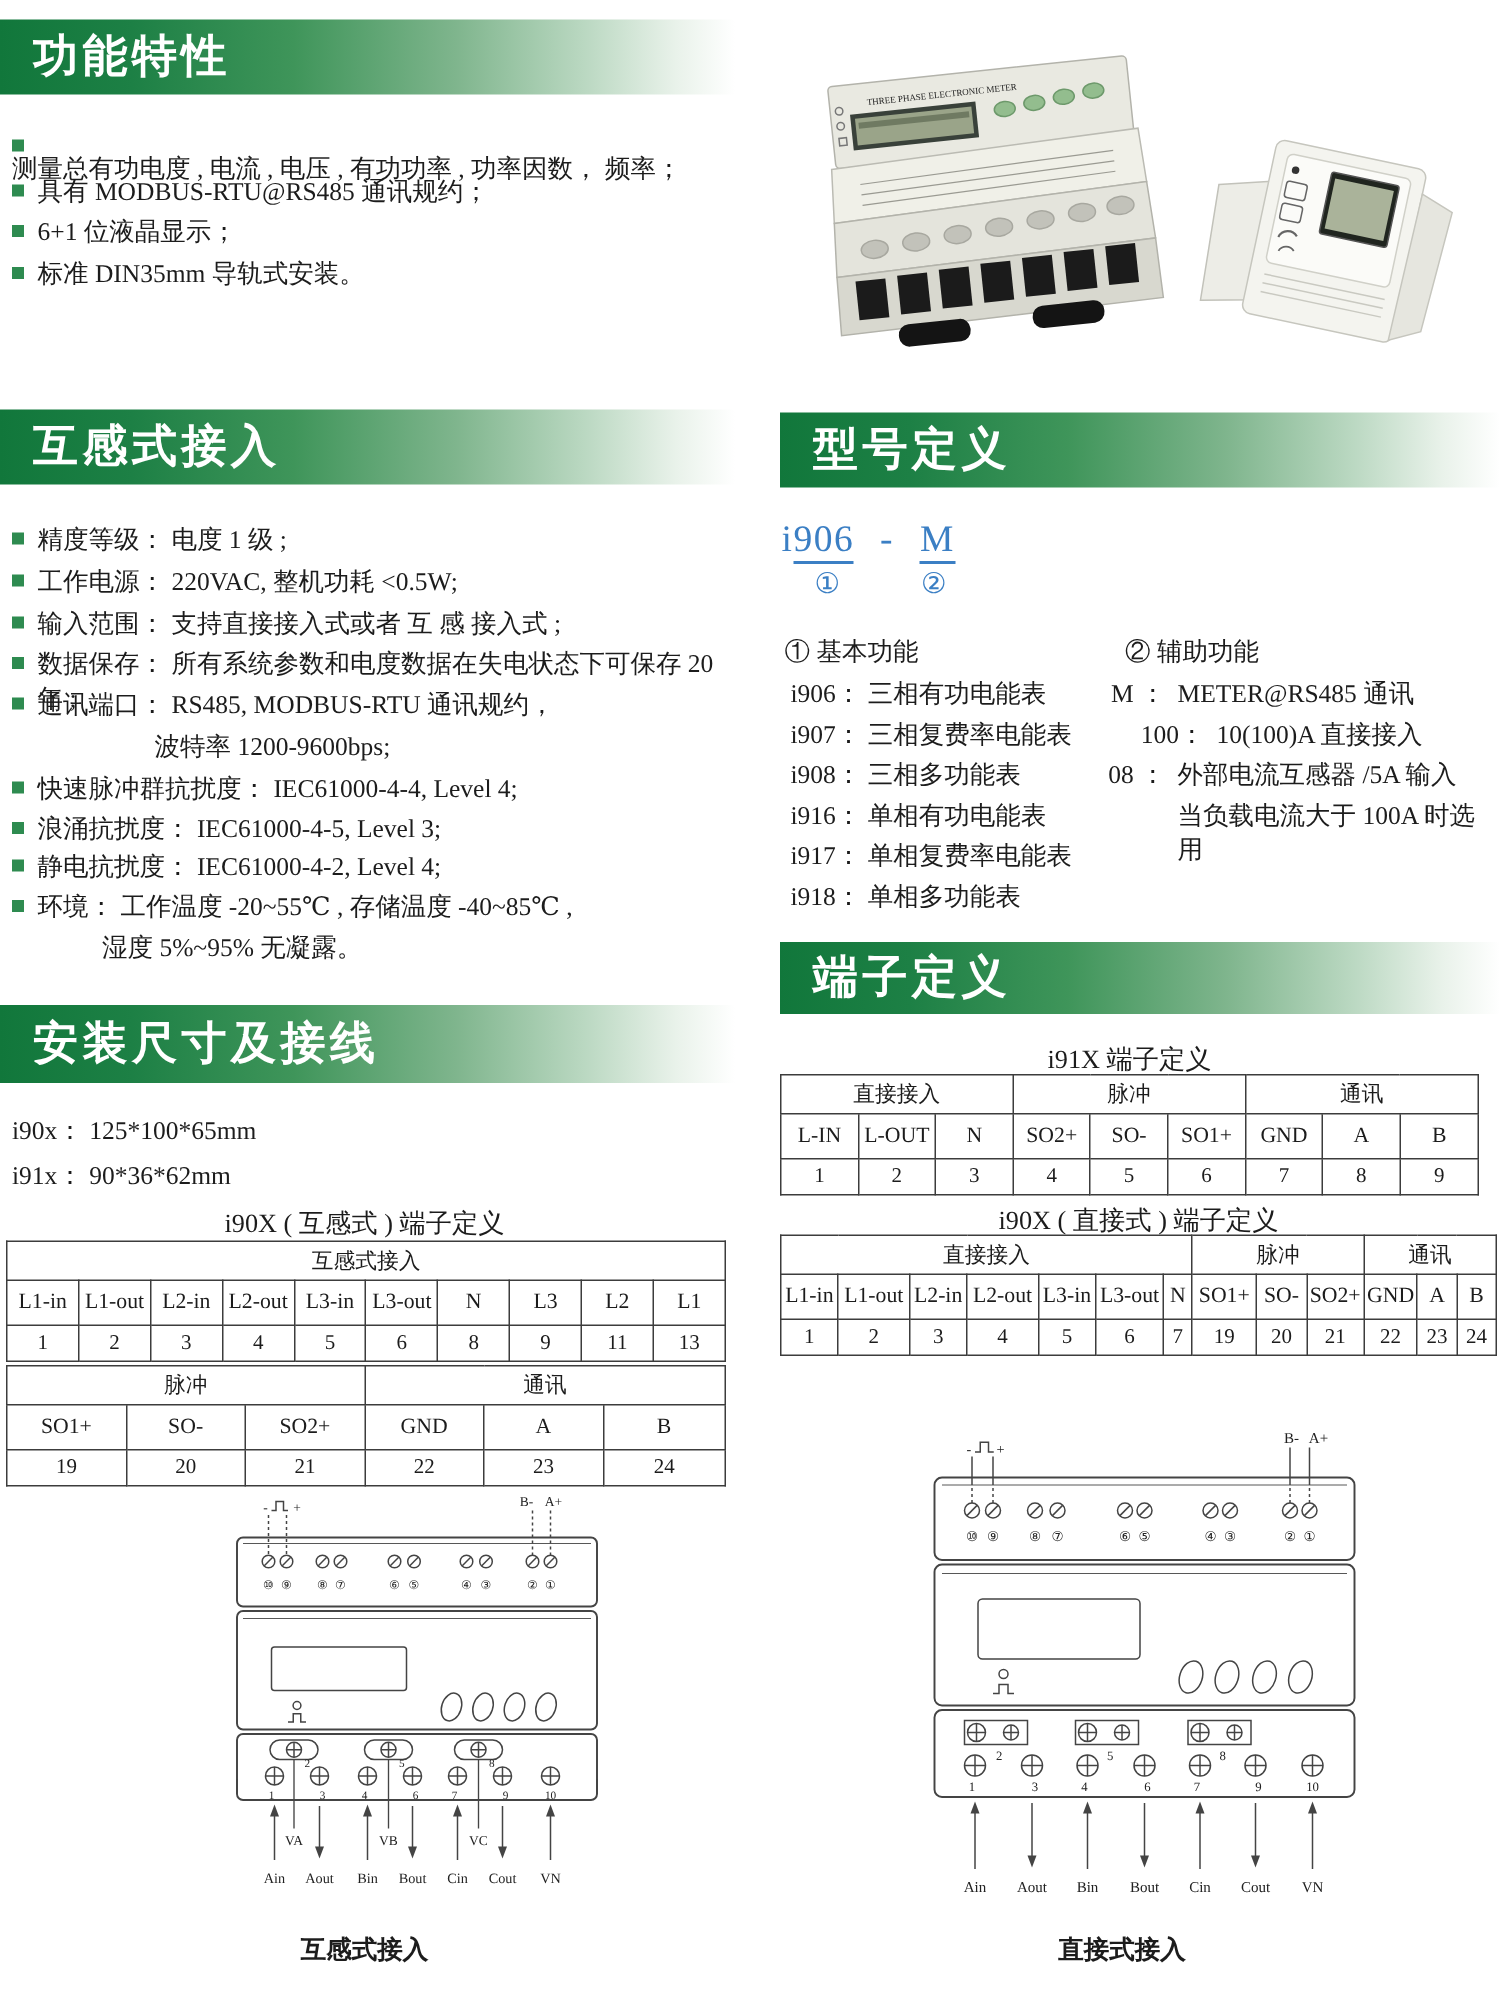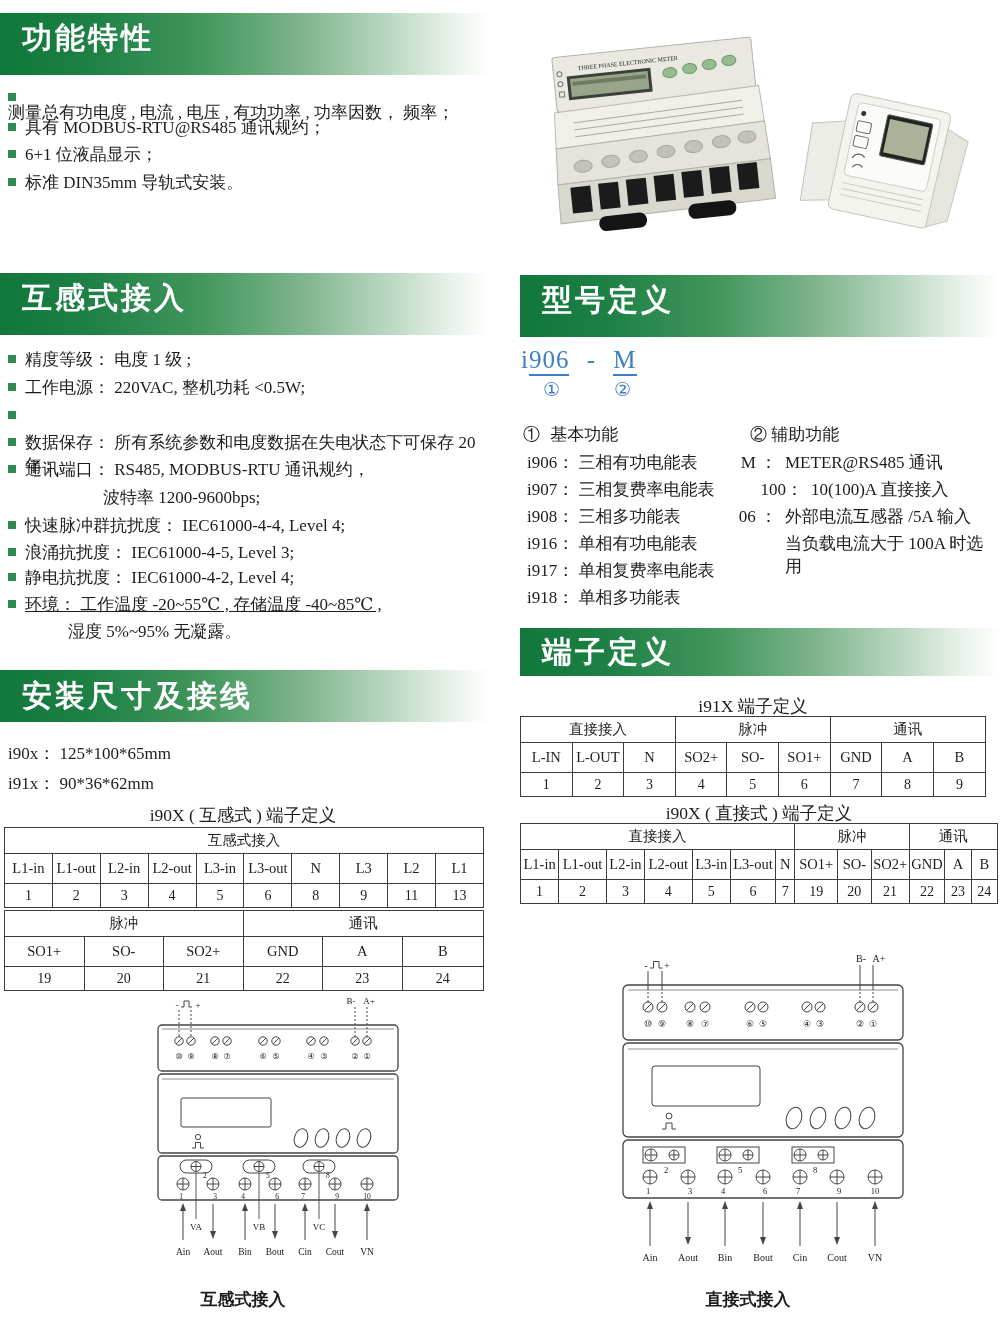--- a/index.html
+++ b/index.html
@@ -1,18 +1,18 @@
 <!DOCTYPE html>
 <html><head>
 <meta charset="utf-8">
 <style>
   html,body{margin:0;padding:0;background:#fff;}
   .page{position:relative;width:1000px;height:1334px;background:#ffffff;overflow:hidden;
         font-family:"Liberation Serif","DejaVu Serif",serif;color:#1c1c1c;}
-  .hdr{position:absolute;height:62px;box-sizing:border-box;padding-left:22px;
+  .hdr{position:absolute;height:50px;box-sizing:border-box;padding-left:22px;
        background:linear-gradient(90deg,#11773b 0%,#1d8045 18%,#3f955a 40%,#7fb58d 62%,#bcd9c3 80%,#e9f2ea 92%,#ffffff 100%);
        color:#fff;font-family:"Liberation Sans","DejaVu Sans",sans-serif;font-weight:bold;
        font-size:30px;line-height:50px;letter-spacing:3px;}
   .bullet{position:absolute;display:flex;font-size:17px;line-height:23px;}
   .bullet .sq{width:8px;height:8px;background:#2e8b50;margin:7px 9px 0 0;flex:none;}
   .cont{position:absolute;font-size:17px;line-height:23px;}
   .ttl{position:absolute;text-align:center;font-size:17.5px;}
   .dim{position:absolute;font-size:17px;}
   table.t{border-collapse:collapse;table-layout:fixed;width:100%;}
   table.t td{border:1px solid #3c3c3c;text-align:center;overflow:hidden;white-space:nowrap;}
@@ -67,20 +67,21 @@
   <div class="bullet" style="left:8px;top:348px;width:478px;">
     <span class="sq"></span>
     <span>精度等级： 电度 1 级 ;</span>
   </div>
   <div class="bullet" style="left:8px;top:376px;width:478px;">
     <span class="sq"></span>
     <span>工作电源： 220VAC, 整机功耗 &lt;0.5W;</span>
   </div>
   <div class="bullet" style="left:8px;top:404px;width:478px;">
     <span class="sq"></span>
+    <span>输入范围： 支持直接接入式或者 互 感 接入式 ;</span>
   </div>
   <div class="bullet" style="left:8px;top:431px;width:485px;">
     <span class="sq"></span>
     <span>数据保存： 所有系统参数和电度数据在失电状态下可保存 20 年 ;</span>
   </div>
   <div class="bullet" style="left:8px;top:458px;width:478px;">
     <span class="sq"></span>
     <span>通讯端口： RS485, MODBUS-RTU 通讯规约，</span>
   </div>
   <div class="cont" style="left:103px;top:486px;">波特率 1200-9600bps;</div>
@@ -89,21 +90,21 @@
     <span>快速脉冲群抗扰度： IEC61000-4-4, Level 4;</span>
   </div>
   <div class="bullet" style="left:8px;top:541px;width:478px;">
     <span class="sq"></span>
     <span>浪涌抗扰度： IEC61000-4-5, Level 3;</span>
   </div>
   <div class="bullet" style="left:8px;top:566px;width:478px;">
     <span class="sq"></span>
     <span>静电抗扰度： IEC61000-4-2, Level 4;</span>
   </div>
-  <div class="bullet" style="left:8px;top:593px;width:478px;text-decoration:underline;">
+  <div class="bullet" style="left:8px;top:593px;width:478px;">
     <span class="sq"></span>
     <span>环境： 工作温度 -20~55℃ , 存储温度 -40~85℃ ,</span>
   </div>
   <div class="cont" style="left:68px;top:620px;">湿度 5%~95% 无凝露。</div>
 
   <div class="hdr" style="left:0;top:670px;width:490px;height:52px;line-height:52px;">
     <span>安装尺寸及接线</span>
   </div>
 
   <div class="dim" style="left:8px;top:742px;">i90x： 125*100*65mm</div>
@@ -255,40 +256,40 @@
   </div>
 
   <div class="code-line" style="left:521px;top:346px;">
     <span>i</span><span class="u">906</span>
     <span style="margin:0 10px;">-</span>
     <span class="u">M</span>
   </div>
   <div class="circ" style="left:543px;top:378px;">①</div>
   <div class="circ" style="left:614px;top:378px;">②</div>
 
-  <div class="colhead" style="left:523px;top:423px;font-family:Liberation Mono, monospace;">① 基本功能</div>
+  <div class="colhead" style="left:523px;top:423px;">① 基本功能</div>
   <div class="colhead" style="left:750px;top:423px;">② 辅助功能</div>
 
   <div class="mitem" style="left:527px;top:451px;">i906： 三相有功电能表</div>
   <div class="mitem" style="left:527px;top:478px;">i907： 三相复费率电能表</div>
   <div class="mitem" style="left:527px;top:505px;">i908： 三相多功能表</div>
   <div class="mitem" style="left:527px;top:532px;">i916： 单相有功电能表</div>
   <div class="mitem" style="left:527px;top:559px;">i917： 单相复费率电能表</div>
   <div class="mitem" style="left:527px;top:586px;">i918： 单相多功能表</div>
 
   <div class="auxitem" style="left:729px;top:451px;">
     <span class="k">M ：</span>
       <span class="v">METER@RS485 通讯</span>
   </div>
   <div class="auxitem" style="left:755px;top:478px;">
     <span class="k">100：</span>
       <span class="v">10(100)A 直接接入</span>
   </div>
   <div class="auxitem" style="left:729px;top:505px;">
-    <span class="k">06 ：</span>
+    <span class="k">08 ：</span>
       <span class="v">外部电流互感器 /5A 输入</span>
   </div>
   <div class="auxitem" style="left:729px;top:532px;">
     <span class="k"></span>
       <span class="v">当负载电流大于 100A 时选用</span>
   </div>
 
   <div class="hdr" style="left:520px;top:628px;width:480px;height:48px;line-height:48px;">
     <span>端子定义</span>
   </div>

